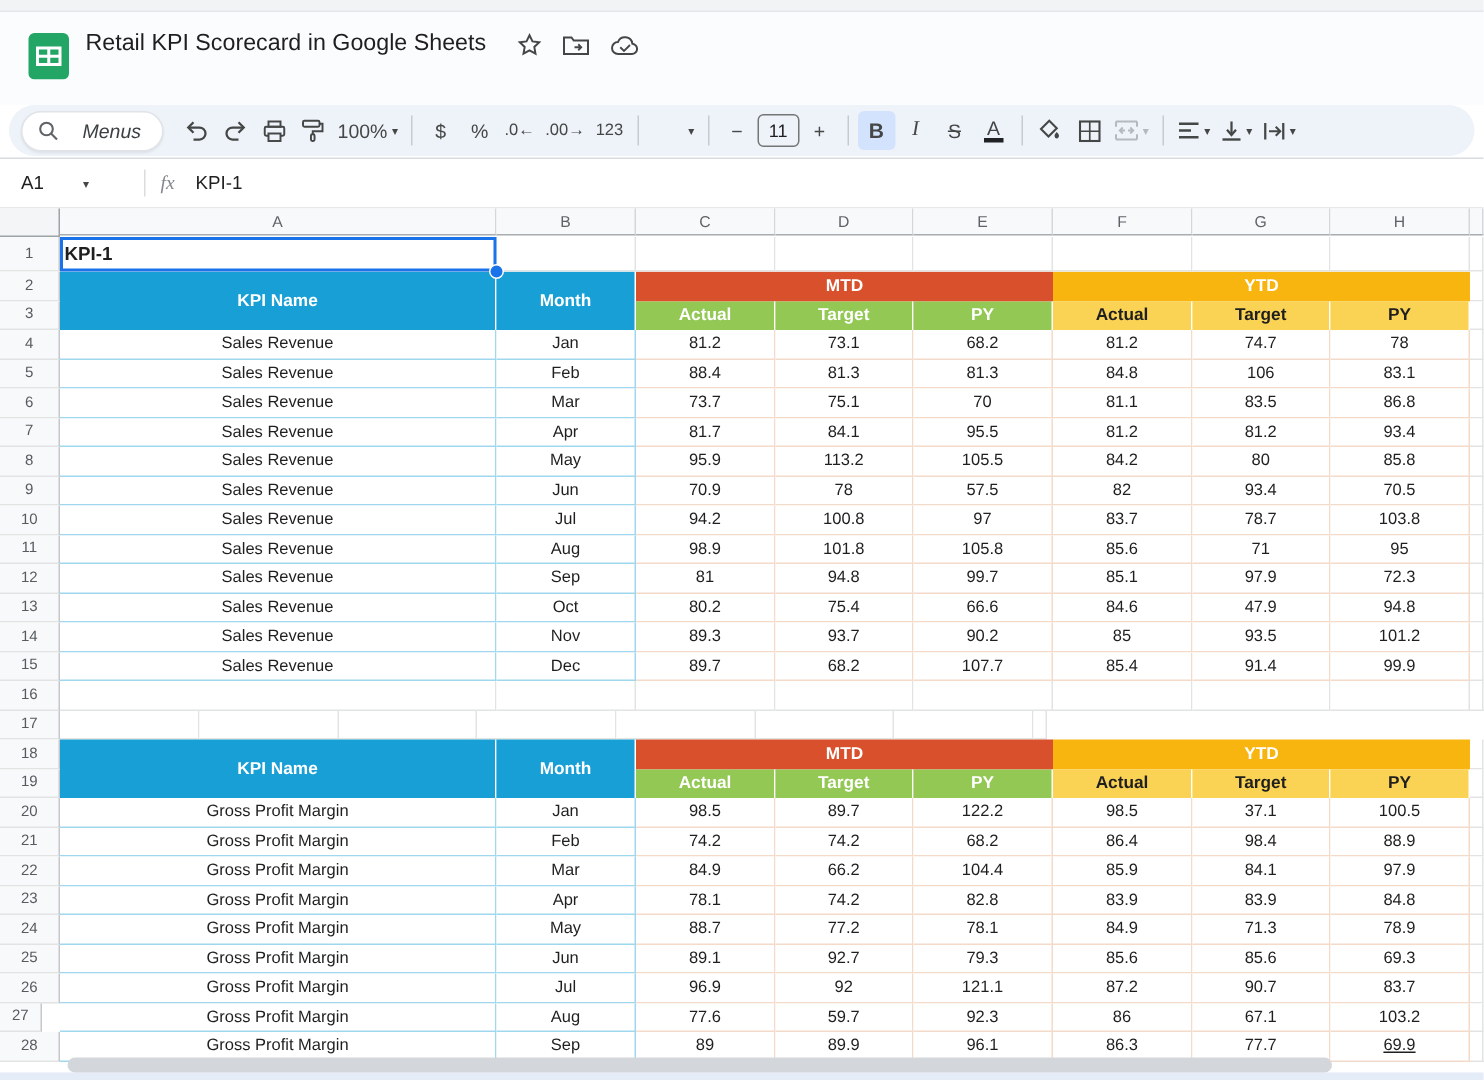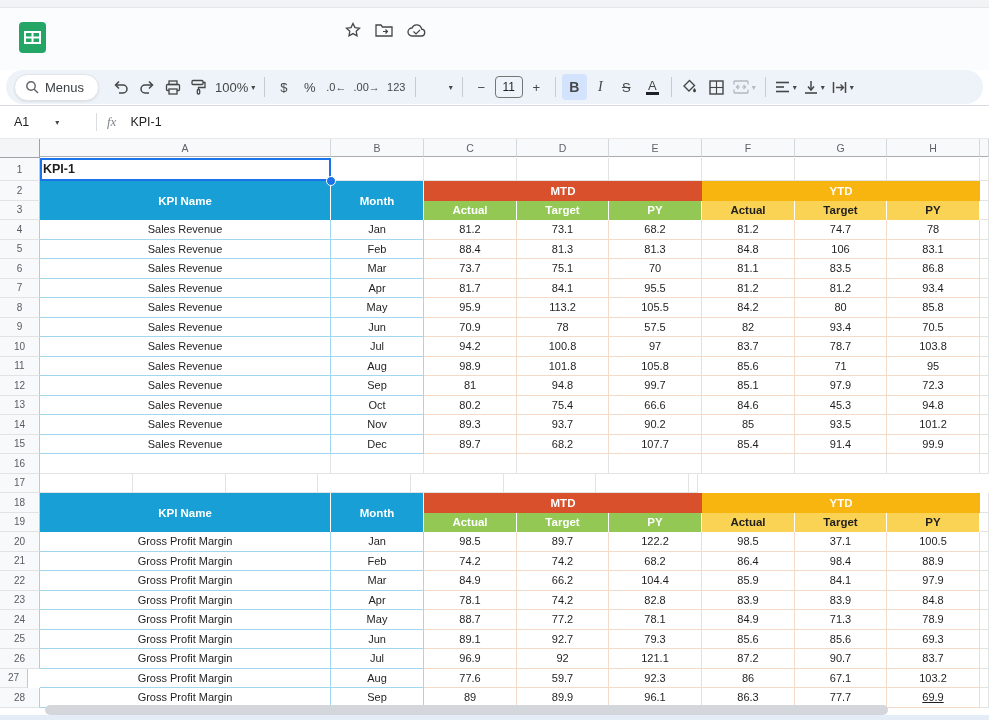--- a/index.html
+++ b/index.html
@@ -12,22 +12,22 @@
   #chrome { left:0; top:8px; width:989px; height:62px; background:#fafcfe; }
   #sheets-logo { left:17px; top:14px; width:31px; height:31px; }
   #doc-title { left:57px; top:12px; font-size:15.5px; color:#1f1f1f; }
   .title-icons { left:345px; top:14px; display:flex; gap:14px; align-items:center; color:#444746; }
   #menu-bar { left:56px; top:34px; display:flex; gap:15px; }
   .menu-item { font-size:13px; color:#1f1f1f; padding:2px 3px; cursor:default; }
 
   
   #toolbar { left:6px; top:70px; width:977px; height:34px; background:#eef2f9; border-radius:18px;
     display:flex; align-items:center; padding:0 8px; gap:1px; }
-  #menus-pill { display:flex; align-items:center; gap:6px; background:#fff; border:1px solid #e0e3e7;
-    border-radius:14px; height:27px; padding:0 14px 0 10px; margin-right:8px; box-shadow:0 1px 2px rgba(0,0,0,.08); }
+  #menus-pill { display:flex; align-items:center; gap:16px; background:#fff; border:1px solid #e0e3e7;
+    border-radius:14px; height:27px; padding:0 14px 0 10px; margin-right:8px; box-shadow:0 1px 2px rgba(0,0,0,.08);font-style:italic; }
   #menus-pill span { font-size:13px; color:#3c4043; }
   .tbtn { min-width:25px; height:26px; border-radius:4px; display:flex; align-items:center;
     justify-content:center; color:#444746; font-size:13px; padding:0 3px; }
   .tbtn.small { font-size:11px; }
   .tsep { width:1px; height:20px; background:#c7cbd1; margin:0 5px; }
   .drop { font-size:8px; color:#444746; margin-left:3px; }
   .active-btn { background:#d3e3fd; }
   #bold-btn { font-weight:bold; font-size:14px; }
   #italic-btn { font-style:italic; font-family:"Liberation Serif", serif; font-size:14px; }
   #strike-btn { text-decoration:line-through; font-size:13px; }
@@ -89,20 +89,21 @@
 
 <div class="abs" id="chrome">
   <div class="abs" id="sheets-logo">
     <svg width="31" height="31" viewBox="0 0 31 31">
       <rect x="2" y="0" width="27" height="31" rx="4" fill="#23a566"></rect>
       <rect x="8" y="10" width="15" height="11" fill="none" stroke="#fff" stroke-width="2"></rect>
       <line x1="8" y1="15.5" x2="23" y2="15.5" stroke="#fff" stroke-width="2"></line>
       <line x1="15.5" y1="10" x2="15.5" y2="21" stroke="#fff" stroke-width="2"></line>
     </svg>
   </div>
+  <div class="abs" id="doc-title">Retail KPI Scorecard in Google Sheets</div>
   <div class="abs title-icons">
     <span>
       <svg width="16" height="16" viewBox="0 0 16 16">
           <path d="M8 1.5l2 4.1 4.5.6-3.3 3.1.8 4.5L8 11.6l-4 2.2.8-4.5L1.5 6.2 6 5.6z" fill="none" stroke="#444746" stroke-width="1.3"></path>
         </svg>
     </span>
     <span>
       <svg width="18" height="14" viewBox="0 0 18 14">
           <path d="M1 2h5l1.5 2H17v9H1z" fill="none" stroke="#444746" stroke-width="1.3"></path>
           <path d="M8 8.5h4M10.5 6.5l2 2-2 2" fill="none" stroke="#444746" stroke-width="1.2"></path>
@@ -415,21 +416,21 @@
       <div class="scell peachb" style="width: 93px; height: 19.5px;">72.3</div>
       <div class="scell gridc" style="width: 9px; height: 19.5px;"></div>
     </div>
     <div class="srow" style="height: 19.5px;">
       <div class="scell cyanb" style="width: 291px; height: 19.5px;">Sales Revenue</div>
       <div class="scell cyanb" style="width: 93px; height: 19.5px;">Oct</div>
       <div class="scell peachb" style="width: 93px; height: 19.5px;">80.2</div>
       <div class="scell peachb" style="width: 92px; height: 19.5px;">75.4</div>
       <div class="scell peachb" style="width: 93px; height: 19.5px;">66.6</div>
       <div class="scell peachb" style="width: 93px; height: 19.5px;">84.6</div>
-      <div class="scell peachb" style="width: 92px; height: 19.5px;">45.3</div>
+      <div class="scell peachb" style="width: 92px; height: 19.5px;">47.9</div>
       <div class="scell peachb" style="width: 93px; height: 19.5px;">94.8</div>
       <div class="scell gridc" style="width: 9px; height: 19.5px;"></div>
     </div>
     <div class="srow" style="height: 19.5px;">
       <div class="scell cyanb" style="width: 291px; height: 19.5px;">Sales Revenue</div>
       <div class="scell cyanb" style="width: 93px; height: 19.5px;">Nov</div>
       <div class="scell peachb" style="width: 93px; height: 19.5px;">89.3</div>
       <div class="scell peachb" style="width: 92px; height: 19.5px;">93.7</div>
       <div class="scell peachb" style="width: 93px; height: 19.5px;">90.2</div>
       <div class="scell peachb" style="width: 93px; height: 19.5px;">85</div>

